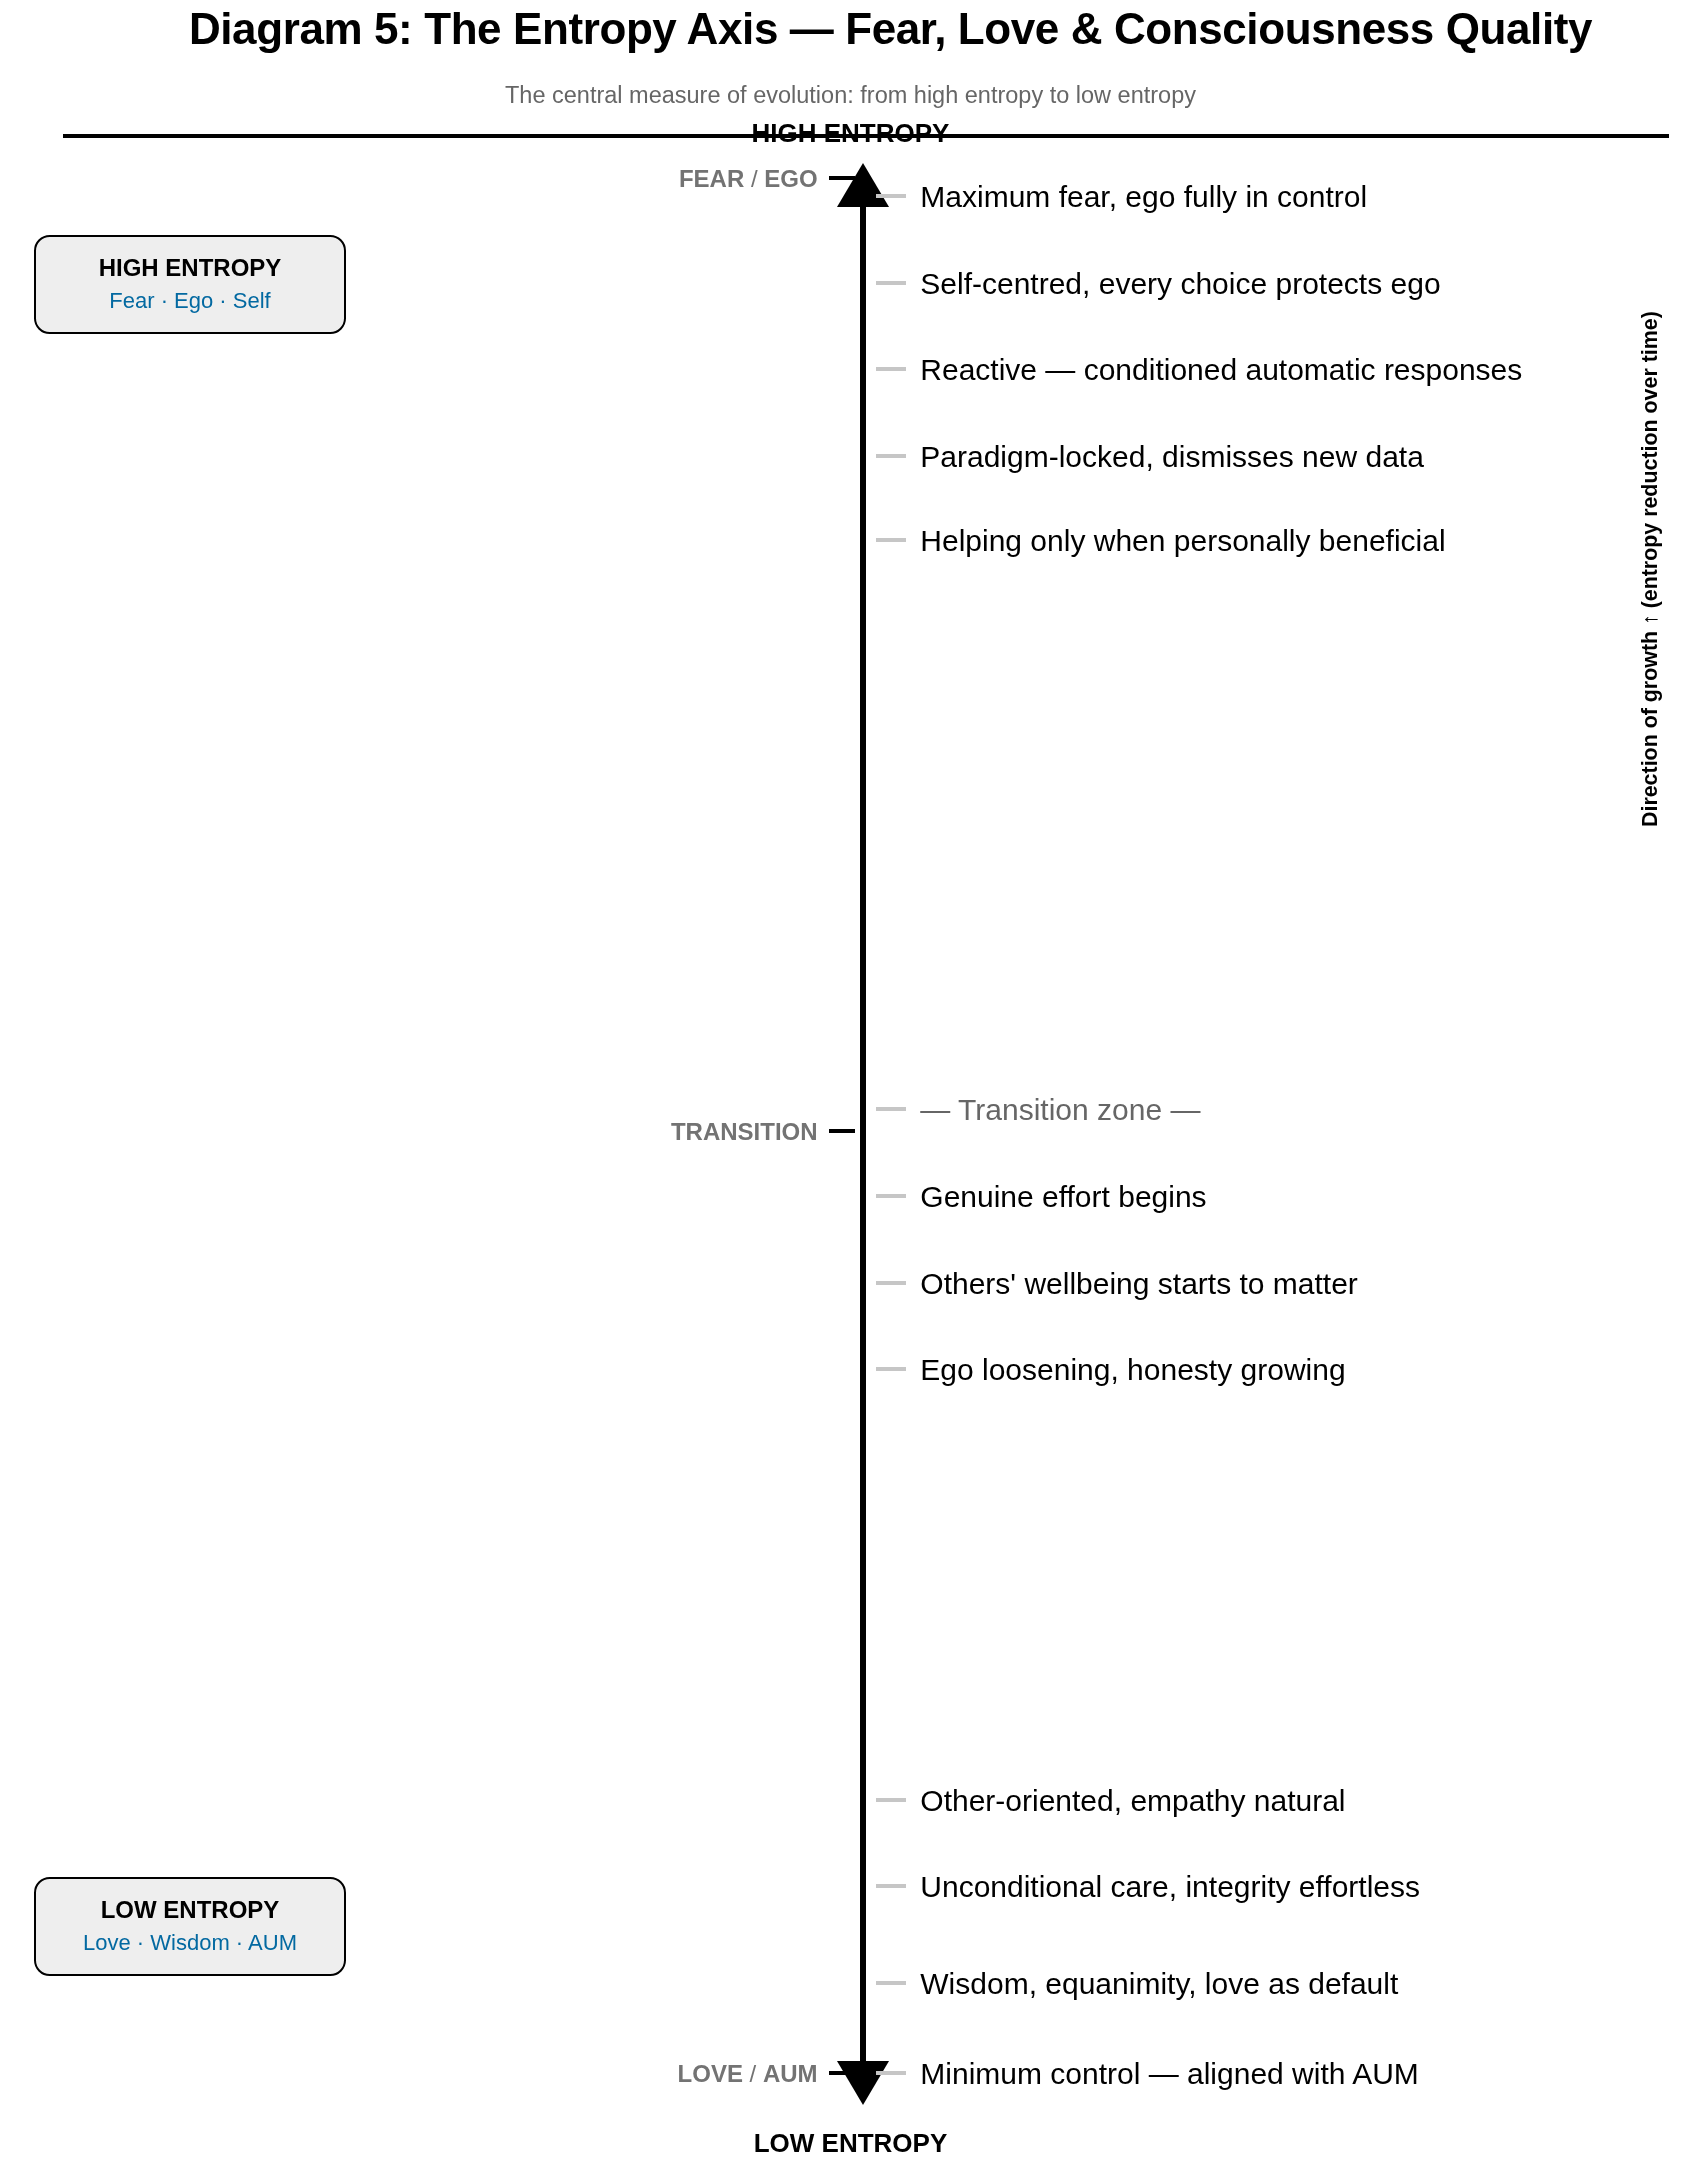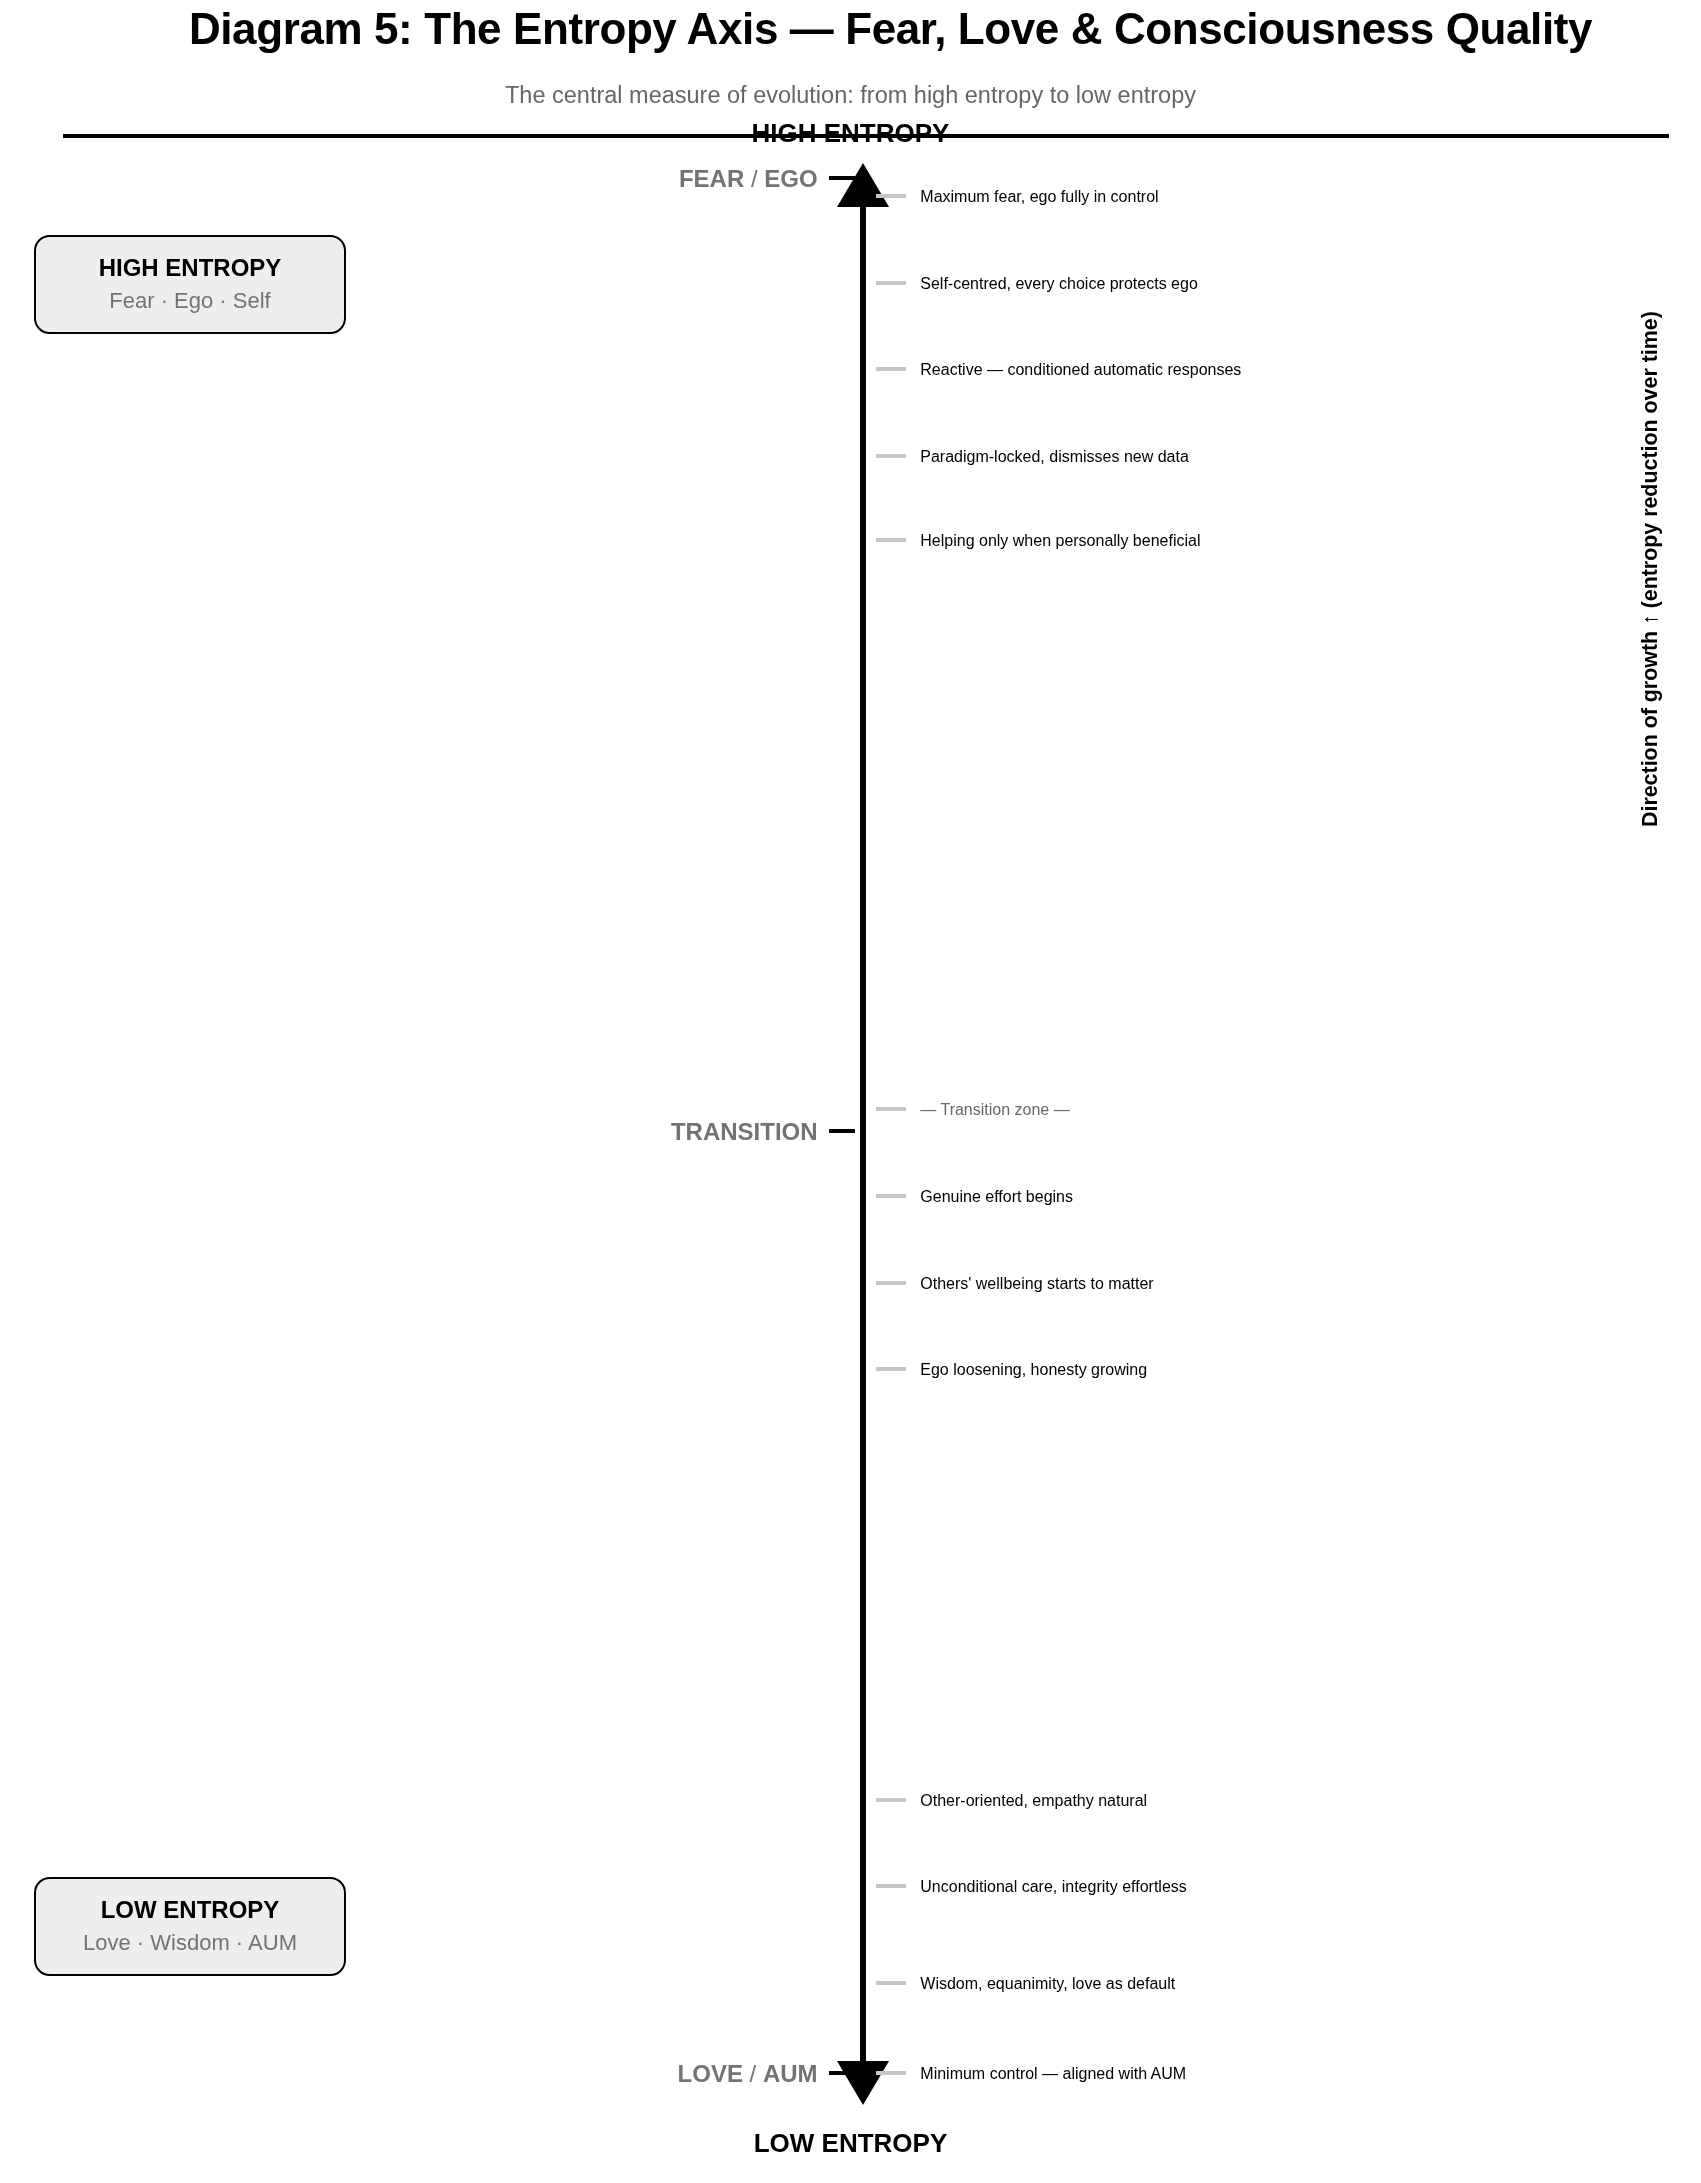--- a/index.html
+++ b/index.html
@@ -112,21 +112,21 @@
   }
   .stop .tick {
     display: inline-block;
     width: 30px;
     height: 3.6px;
     background: #c6c6c6;
     flex: none;
   }
   .stop .stop-label {
     margin-left: 14.3px;
-    font-size: 16px;
+    font-size: 30px;
     color: #000000;
     line-height: 1;
     transform: translateY(0.7px);
   }
   .stop.transition-note .stop-label {
     font-weight: normal;
     color: #666666;
   }
 
   
@@ -171,21 +171,21 @@
     text-align: center;
   }
   .side-box .box-title {
     font-size: 24px;
     font-weight: bold;
     color: #000000;
     line-height: 1.18;
   }
   .side-box .box-sub {
     font-size: 22px;
-    color: #737373;
+    color: #0369a1;
     line-height: 1.18;
     margin-top: 5.7px;
   }
   #box-high { top: 235px; }
   #box-low  { top: 1877px; }
 
   
   #direction-caption {
     position: absolute;
     left: 1638px;

